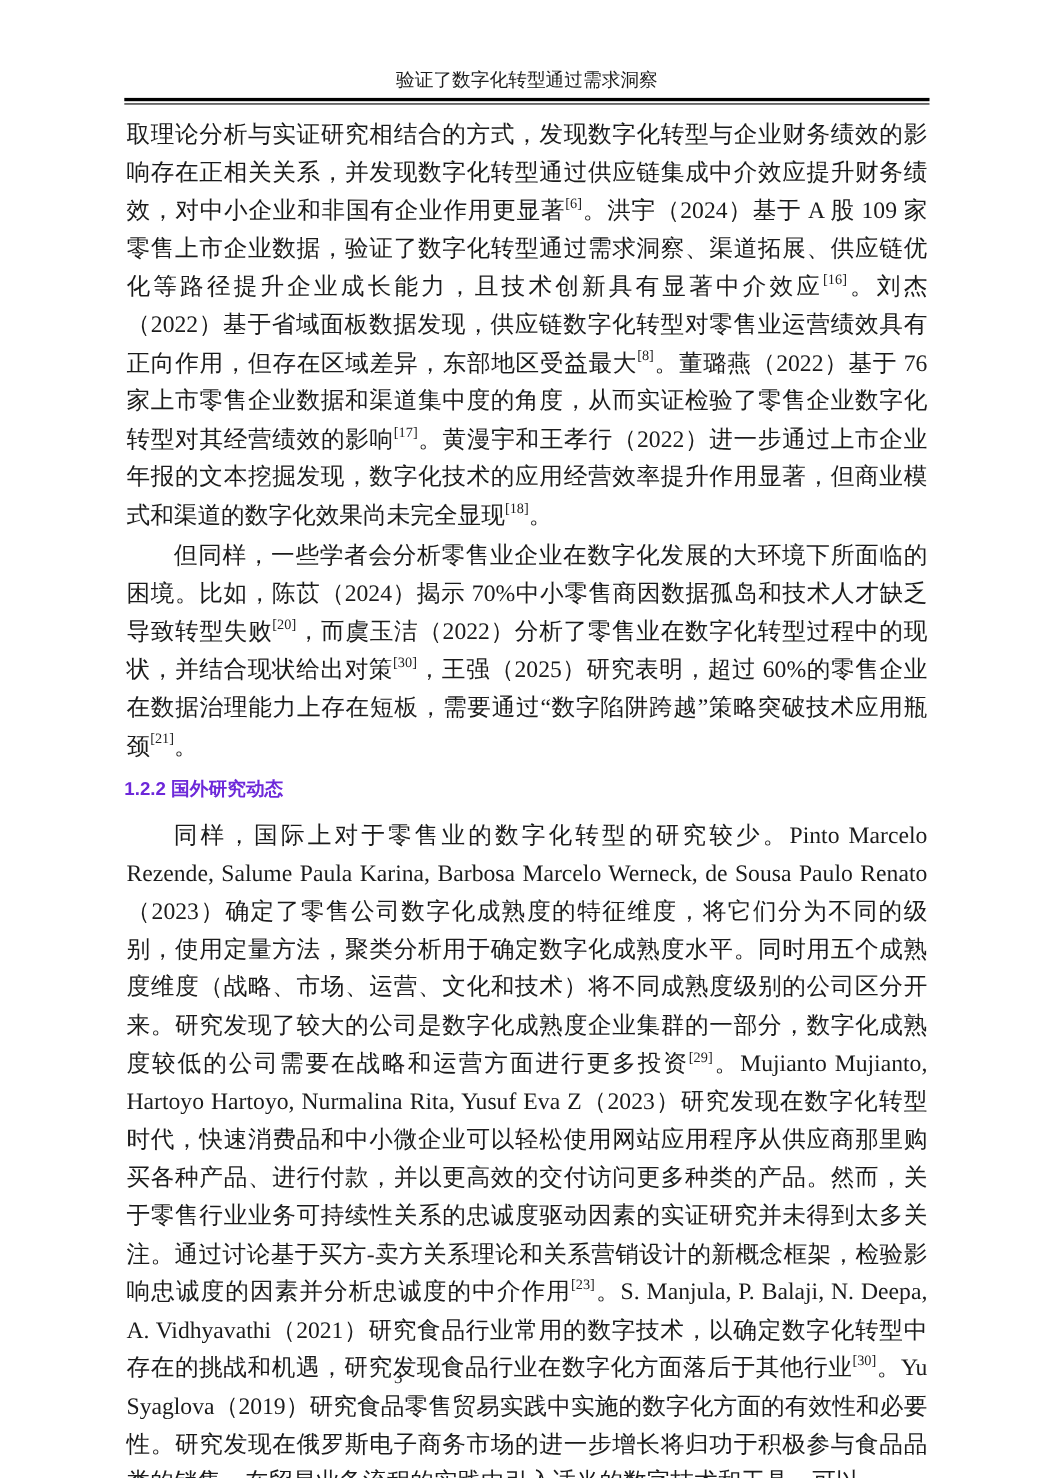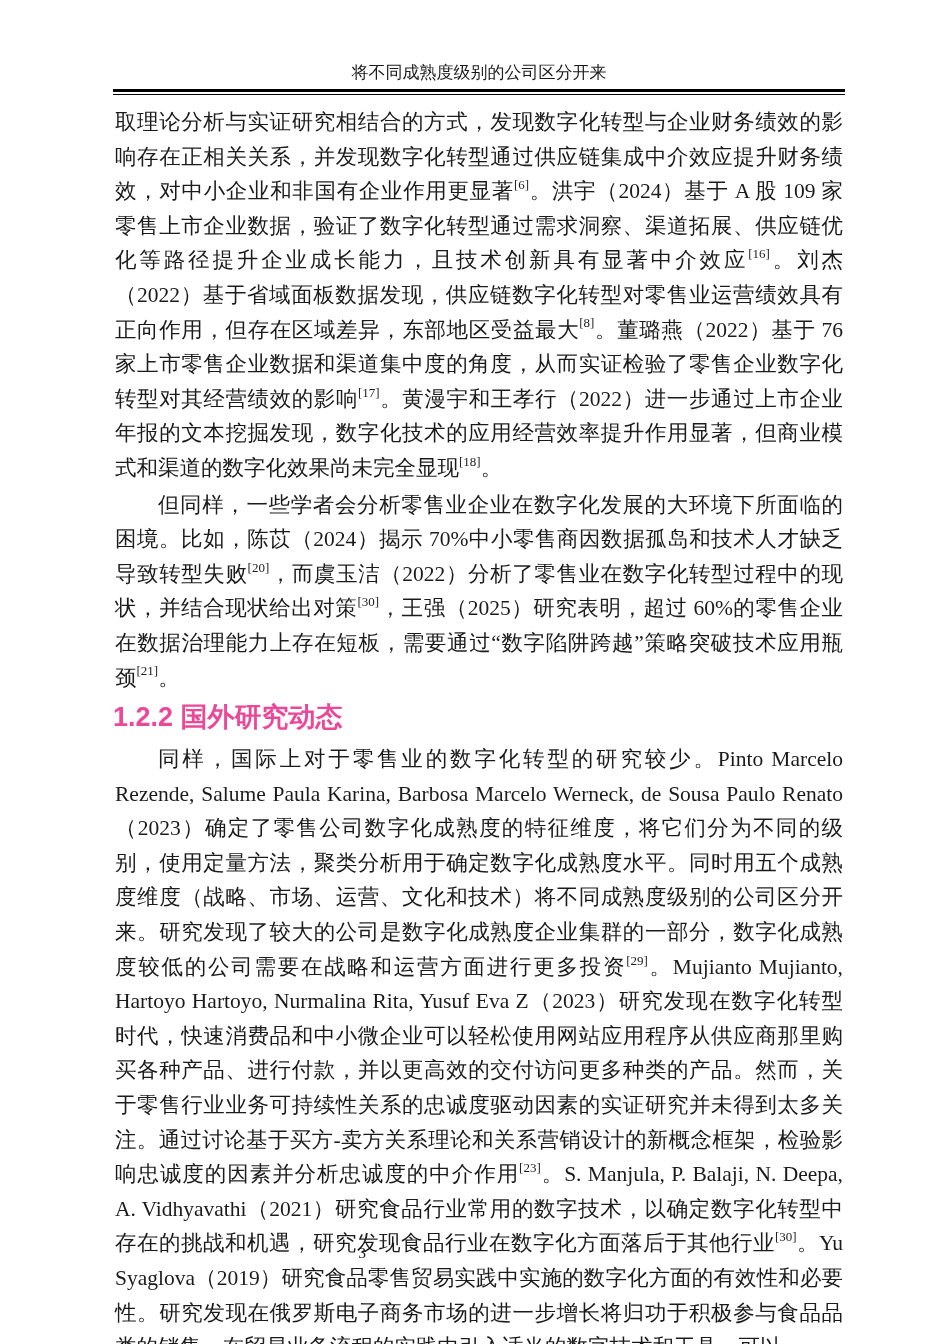--- a/index.html
+++ b/index.html
@@ -53,23 +53,23 @@
     font-size: 13px;
     line-height: 0;
     position: relative;
     top: -1px;
     vertical-align: super;
   }
   h2.section-heading {
     margin: 7px 0 9px 0;
     font-family: "Liberation Sans", "DejaVu Sans", sans-serif;
     font-weight: bold;
-    font-size: 27px;
+    font-size: 17px;
     line-height: 31px;
-    color: #ec4899;
+    color: #6d28d9;
     text-align: left;
   }
 
   
   .page-number {
     position: absolute;
     left: 340px;
     top: 1242px;
     width: 44px;
     text-align: center;
@@ -77,21 +77,21 @@
     line-height: 22px;
     color: #1b1b1b;
   }
 </style>
 </head>
 <body>
 
 <div class="page">
 
   <header class="page-header">
-    <div class="header-title">将不同成熟度级别的公司区分开来</div>
+    <div class="header-title">验证了数字化转型通过需求洞察</div>
     <div class="header-rule">
       <div class="rule-thick"></div>
       <div class="rule-gap"></div>
       <div class="rule-thin"></div>
     </div>
   </header>
 
   <main class="content">
 
   <p class="para"><span>取理论分析与实证研究相结合的方式，发现数字化转型与企业财务绩效的影响存在正相关关系，并发现数字化转型通过供应链集成中介效应提升财务绩效，对中小企业和非国有企业作用更显著</span><sup class="cite">[6]</sup><span>。洪宇（2024）基于 A 股 109 家零售上市企业数据，验证了数字化转型通过需求洞察、渠道拓展、供应链优化等路径提升企业成长能力，且技术创新具有显著中介效应</span><sup class="cite">[16]</sup><span>。刘杰（2022）基于省域面板数据发现，供应链数字化转型对零售业运营绩效具有正向作用，但存在区域差异，东部地区受益最大</span><sup class="cite">[8]</sup><span>。董璐燕（2022）基于 76 家上市零售企业数据和渠道集中度的角度，从而实证检验了零售企业数字化转型对其经营绩效的影响</span><sup class="cite">[17]</sup><span>。黄漫宇和王孝行（2022）进一步通过上市企业年报的文本挖掘发现，数字化技术的应用经营效率提升作用显著，但商业模式和渠道的数字化效果尚未完全显现</span><sup class="cite">[18]</sup><span>。</span></p>

